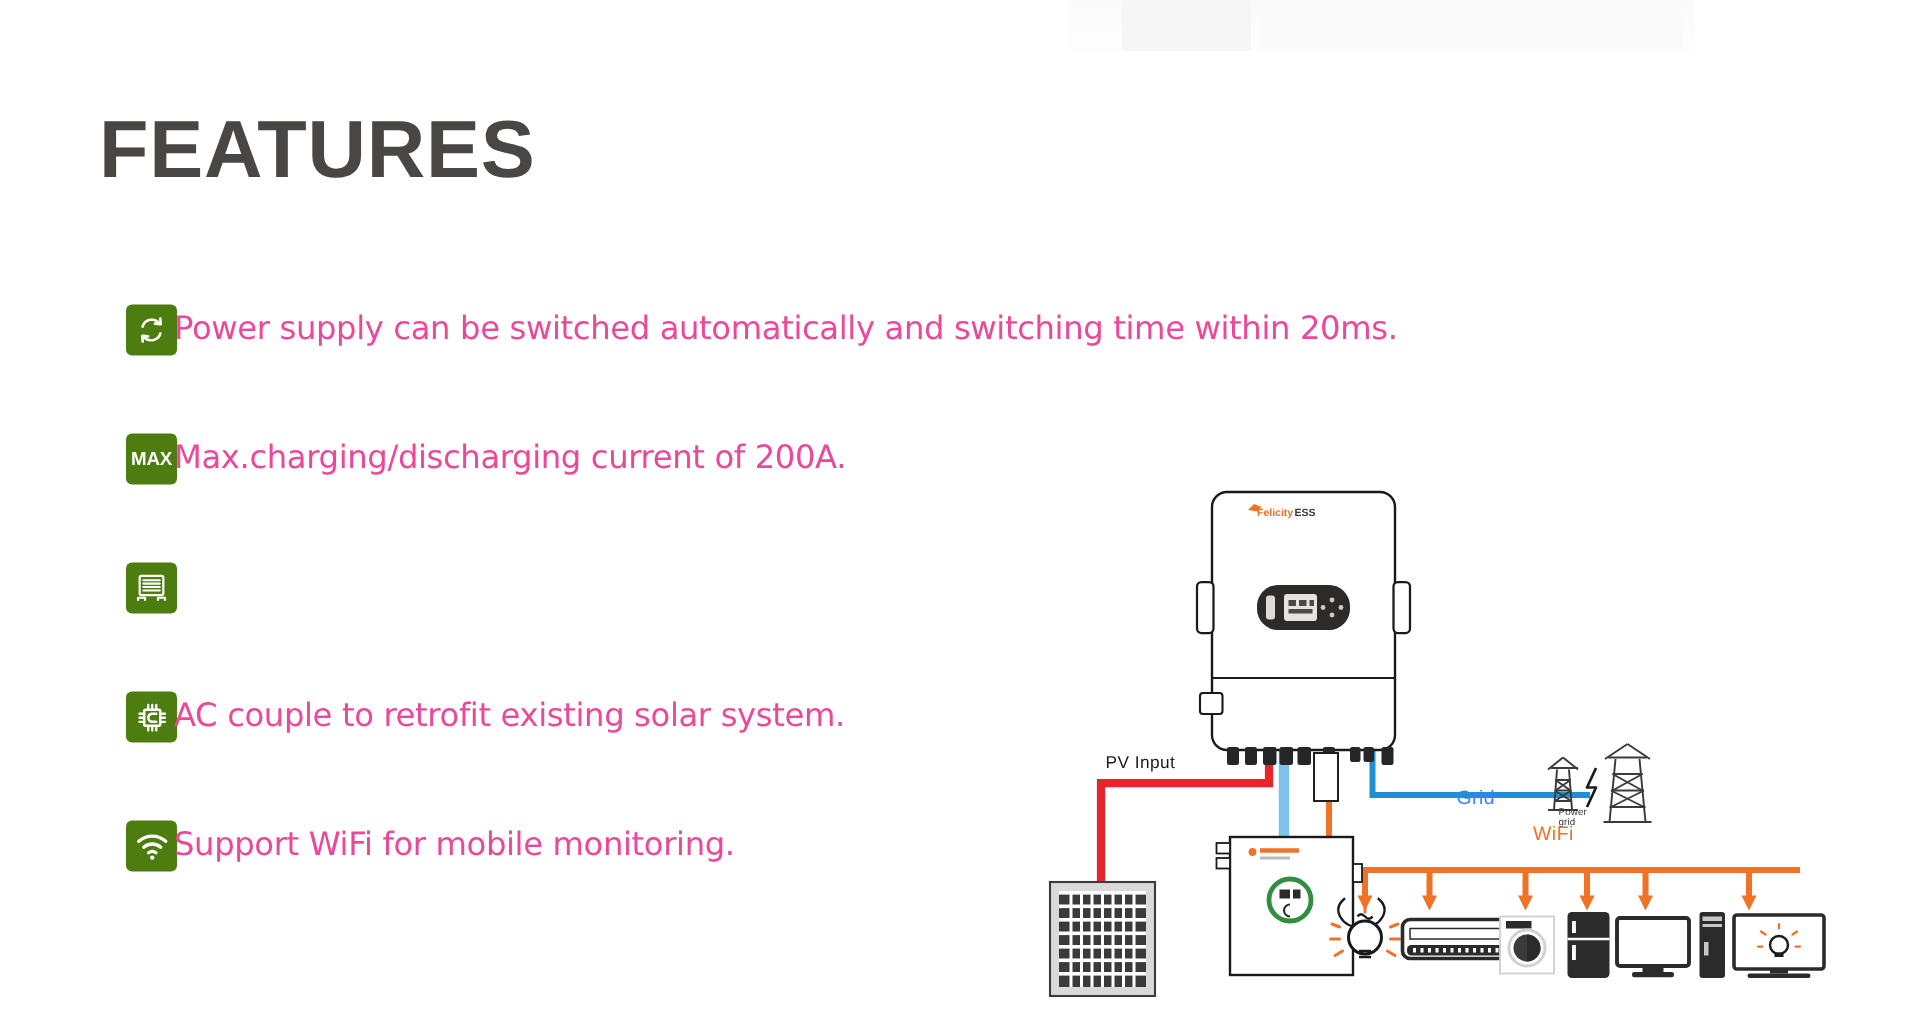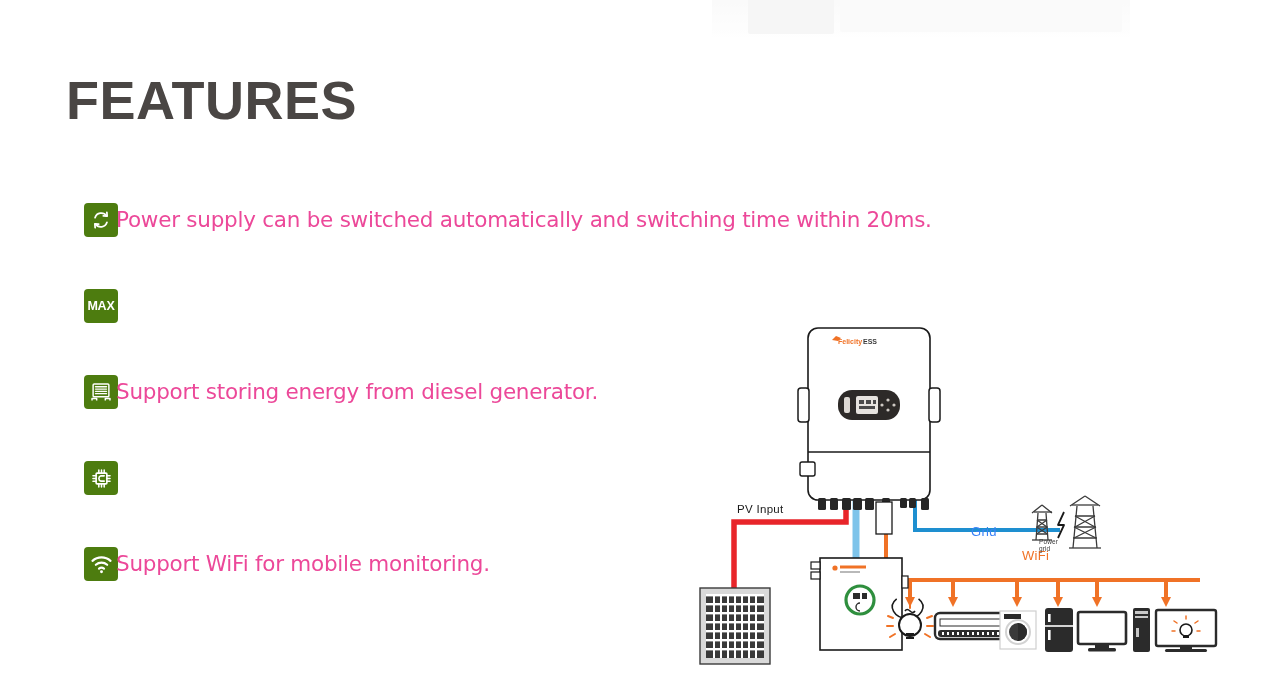--- a/index.html
+++ b/index.html
@@ -74,37 +74,37 @@
           <path d="M5.6 20.4l-.3-4.2 4.2.4"></path>
         </svg>
       </div>
       <div class="feature-text">Power supply can be switched automatically and switching time within 20ms.</div>
     </div>
 
     <div class="feature-row">
       <div class="icon-box">
         <span class="icon-max">MAX</span>
       </div>
+      <div class="feature-text">Max.charging/discharging current of 200A.</div>
     </div>
 
     <div class="feature-row">
       <div class="icon-box">
         <svg width="22" height="22" viewBox="0 0 24 24">
           <rect x="3.4" y="3.2" width="17.2" height="14" rx="1.2" fill="none" stroke="#ffffff" stroke-width="1.6"></rect>
           <g stroke="#ffffff" stroke-width="1.5" stroke-linecap="round">
             <line x1="6" y1="6.3" x2="18" y2="6.3"></line>
             <line x1="6" y1="8.8" x2="18" y2="8.8"></line>
             <line x1="6" y1="11.3" x2="18" y2="11.3"></line>
             <line x1="6" y1="13.8" x2="18" y2="13.8"></line>
           </g>
           <path d="M2.2 21.2v-2.1h5.1v2.1" fill="none" stroke="#ffffff" stroke-width="1.6" stroke-linejoin="round"></path>
           <path d="M21.8 21.2v-2.1h-5.1v2.1" fill="none" stroke="#ffffff" stroke-width="1.6" stroke-linejoin="round"></path>
         </svg>
       </div>
-      <div class="feature-text">Support storing energy from diesel generator.</div>
     </div>
 
     <div class="feature-row">
       <div class="icon-box">
         <svg width="23" height="23" viewBox="0 0 24 24">
           <rect x="6.4" y="6.4" width="11.2" height="11.2" rx="1" fill="none" stroke="#ffffff" stroke-width="1.7"></rect>
           <path d="M14.8 9.2h-3.4a2.9 2.9 0 0 0 0 5.6h3.4" fill="none" stroke="#ffffff" stroke-width="1.7" stroke-linecap="round"></path>
           <g stroke="#ffffff" stroke-width="1.6" stroke-linecap="round">
             <line x1="9.2" y1="6.4" x2="9.2" y2="3.1"></line>
             <line x1="12" y1="6.4" x2="12" y2="3.1"></line>
@@ -114,20 +114,21 @@
             <line x1="14.8" y1="17.6" x2="14.8" y2="20.9"></line>
             <line x1="6.4" y1="9.2" x2="3.1" y2="9.2"></line>
             <line x1="6.4" y1="12" x2="3.1" y2="12"></line>
             <line x1="6.4" y1="14.8" x2="3.1" y2="14.8"></line>
             <line x1="17.6" y1="9.2" x2="20.9" y2="9.2"></line>
             <line x1="17.6" y1="12" x2="20.9" y2="12"></line>
             <line x1="17.6" y1="14.8" x2="20.9" y2="14.8"></line>
           </g>
         </svg>
       </div>
+      <div class="feature-text">AC couple to retrofit existing solar system.</div>
     </div>
 
     <div class="feature-row">
       <div class="icon-box">
         <svg width="23" height="23" viewBox="0 0 24 24" fill="none" stroke="#ffffff" stroke-linecap="round">
           <path d="M2.6 8.2A14 14 0 0 1 21.4 8.2" stroke-width="2.3"></path>
           <path d="M6.1 12.3A9 9 0 0 1 17.9 12.3" stroke-width="2.3"></path>
           <path d="M9.4 16.2A4.3 4.3 0 0 1 14.6 16.2" stroke-width="2.3"></path>
           <circle cx="12" cy="19.6" r="1.5" fill="#ffffff" stroke="none"></circle>
         </svg>

